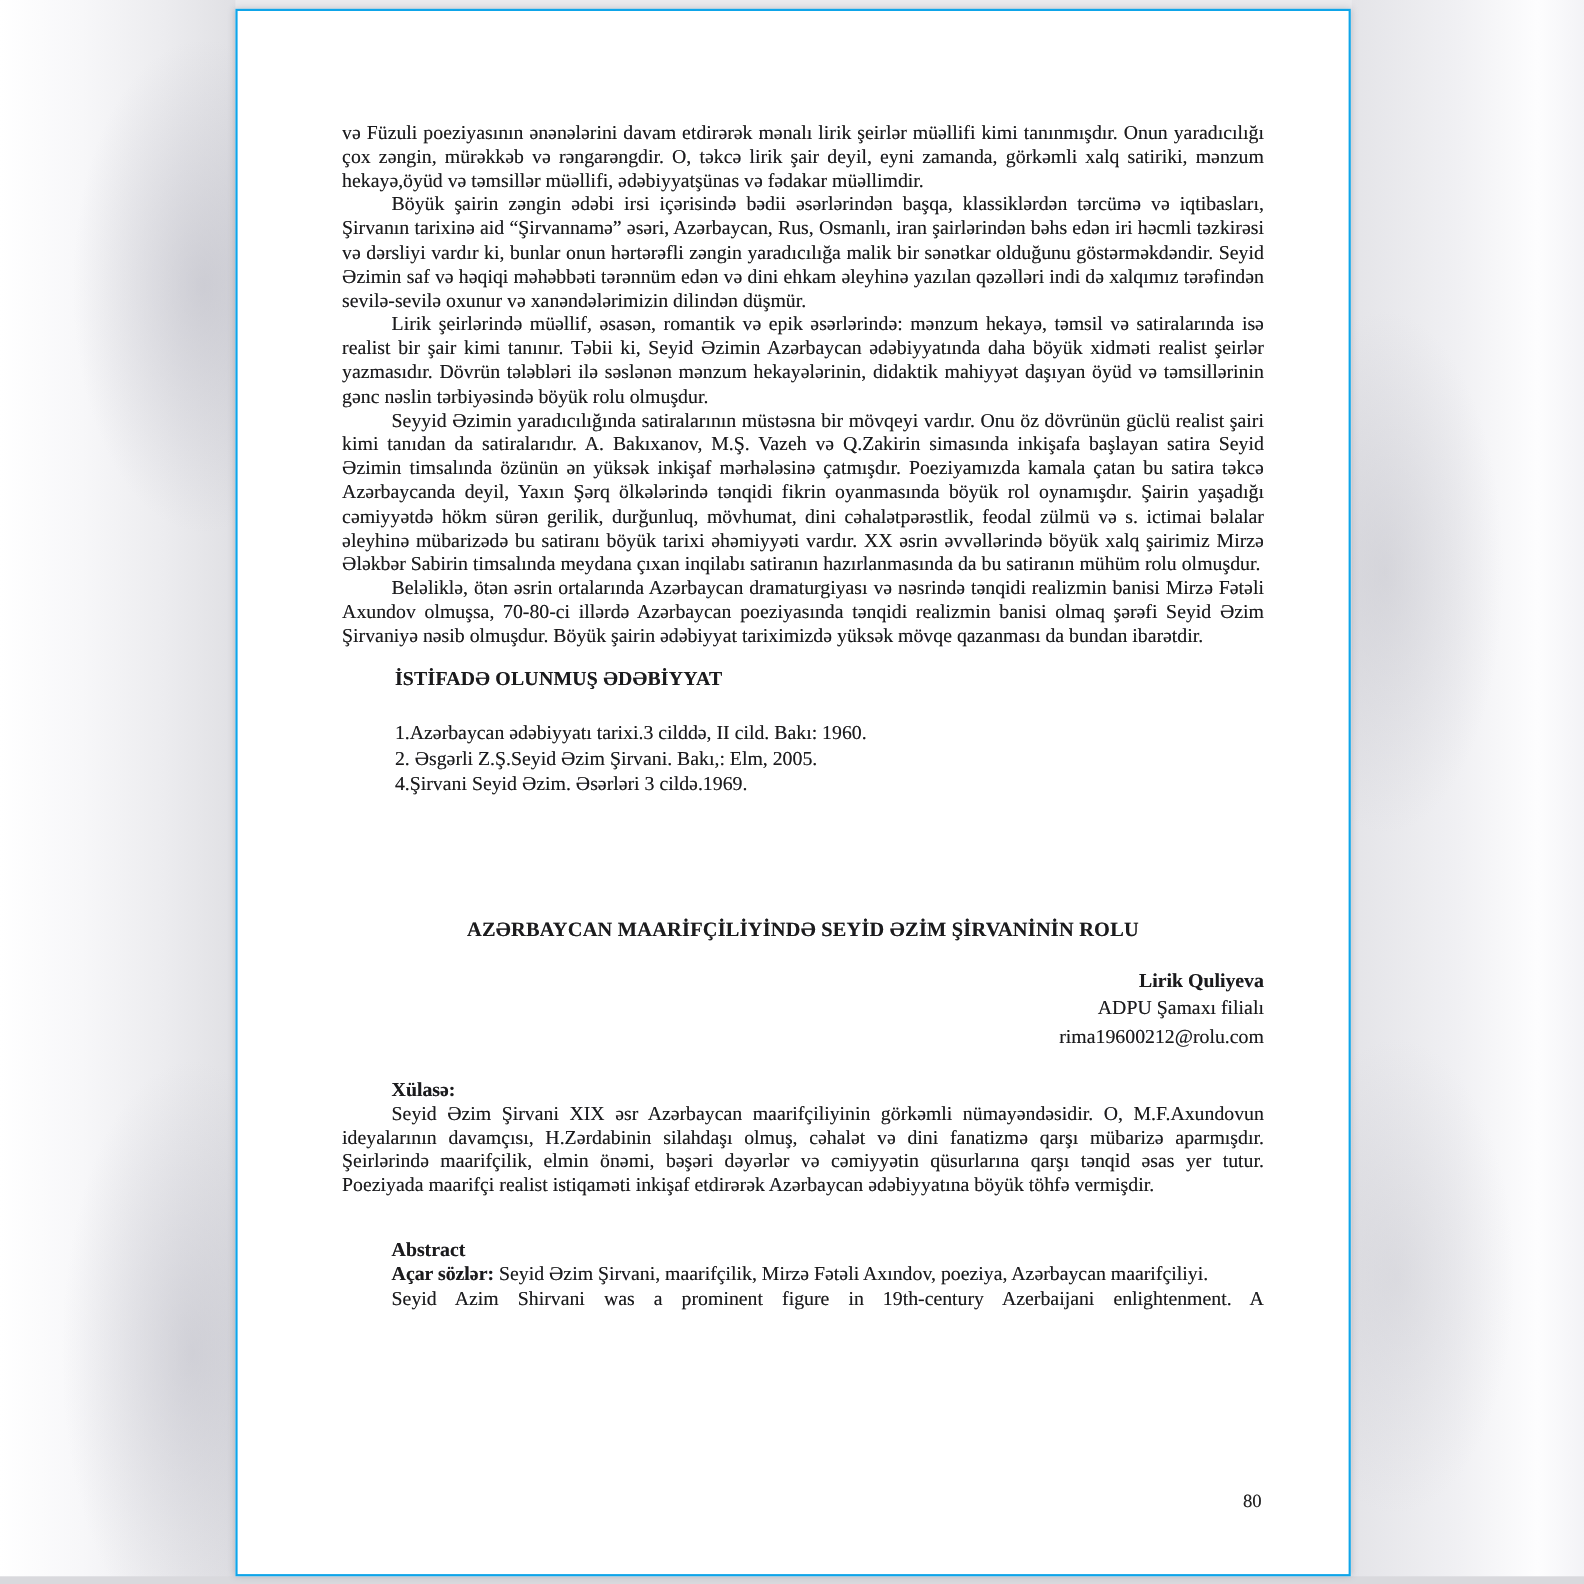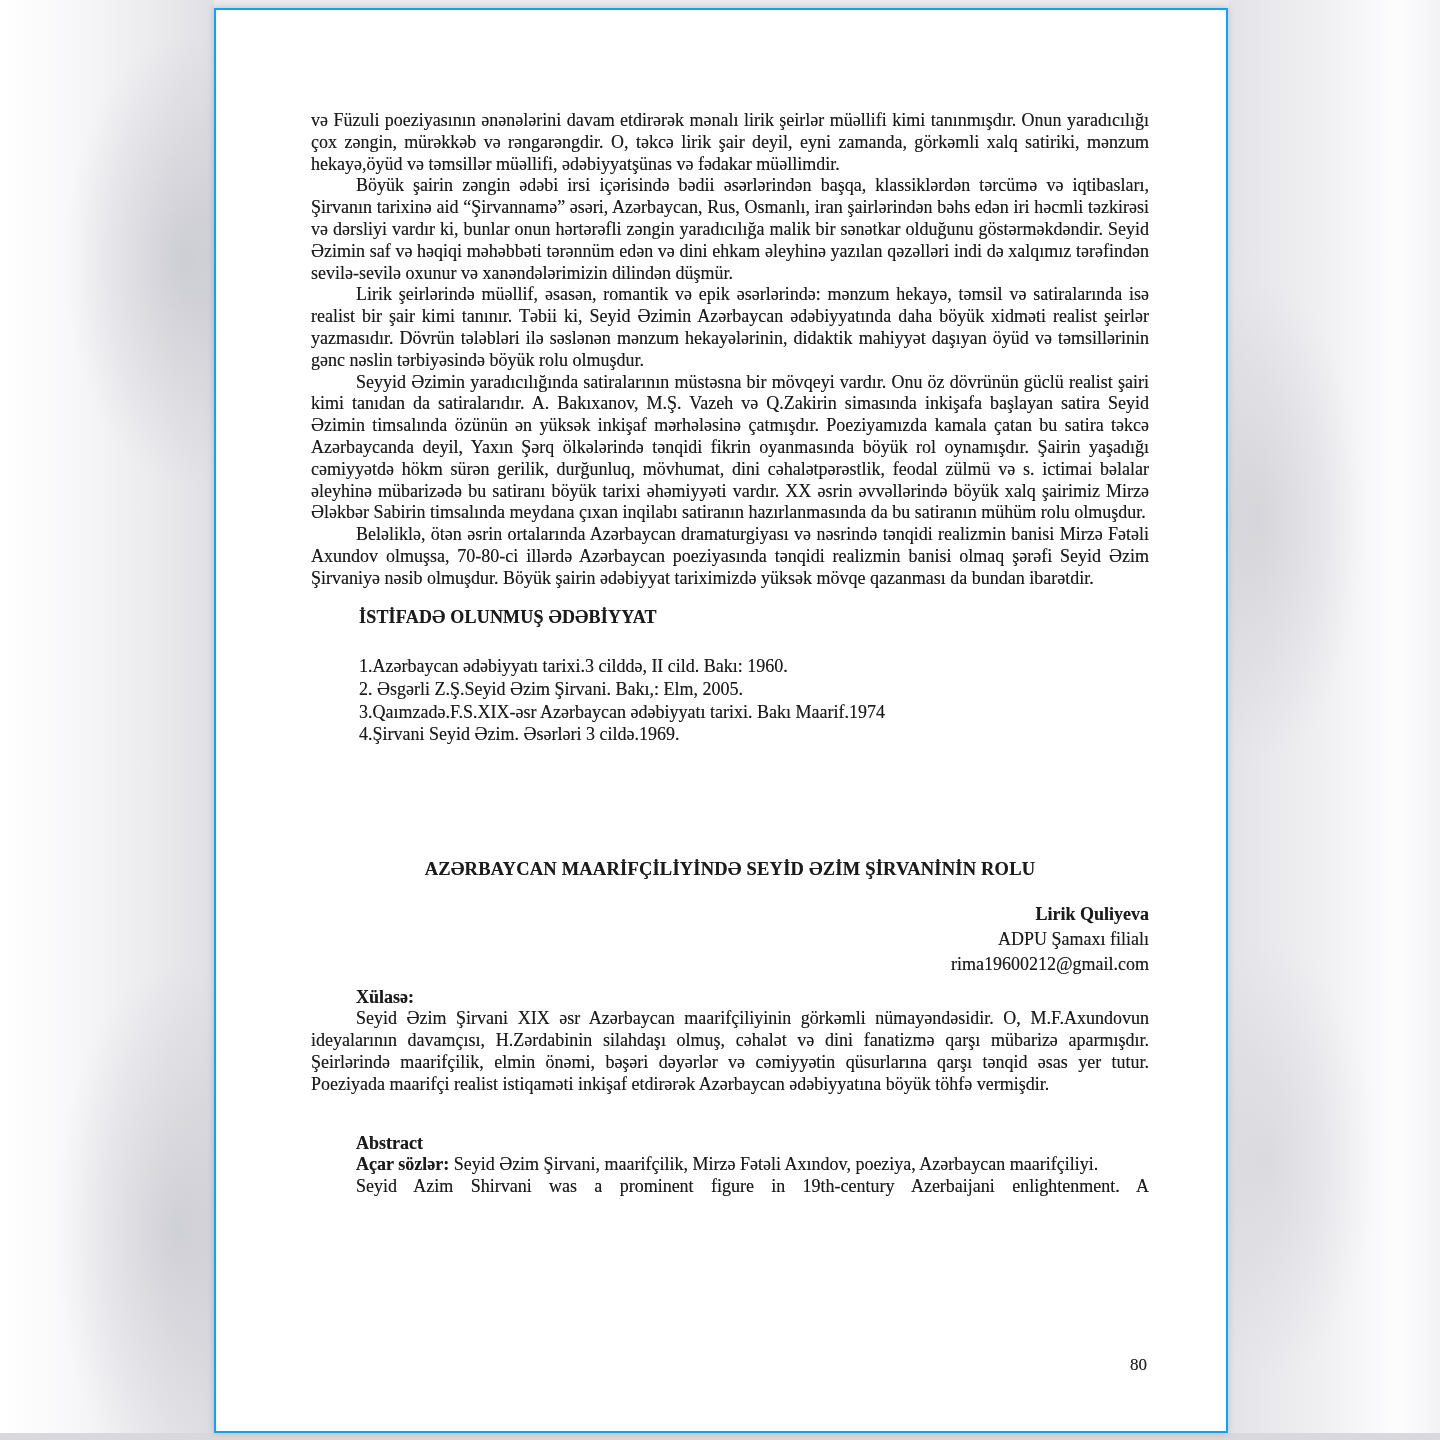--- a/index.html
+++ b/index.html
@@ -54,21 +54,21 @@
   .ref { text-align: left; text-indent: 48px; line-height: 22.6px; }
   .title {
     margin-top: 112px; margin-bottom: 22px;
     font-size: 18.5px; font-weight: bold;
     text-align: center; letter-spacing: 0.2px;
     line-height: 22px;
   }
   .author-block { text-align: right; line-height: 25.3px; }
   .author-name { font-weight: bold; }
   .label-line { font-weight: bold; text-align: left; }
-  .summary-label { margin-top: 9px; }
+  .summary-label { margin-top: 25px; }
   .abstract-label { margin-top: 37px; }
   .keywords-label { font-weight: bold; }
   .page-number {
     position: absolute; right: 79px; top: 1345px;
     font-size: 17px; color: #222;
     text-shadow: 0 0 0.45px rgba(25,25,28,0.5);
   }
 </style>
 </head>
 <body>
@@ -84,30 +84,29 @@
     <p class="para">Böyük şairin zəngin ədəbi irsi içərisində bədii əsərlərindən başqa, klassiklərdən tərcümə və iqtibasları, Şirvanın tarixinə aid “Şirvannamə” əsəri, Azərbaycan, Rus, Osmanlı, iran şairlərindən bəhs edən iri həcmli təzkirəsi və dərsliyi vardır ki, bunlar onun hərtərəfli zəngin yaradıcılığa malik bir sənətkar olduğunu göstərməkdəndir. Seyid Əzimin saf və həqiqi məhəbbəti tərənnüm edən və dini ehkam əleyhinə yazılan qəzəlləri indi də xalqımız tərəfindən sevilə-sevilə oxunur və xanəndələrimizin dilindən düşmür.</p>
     <p class="para">Lirik şeirlərində müəllif, əsasən, romantik və epik əsərlərində: mənzum hekayə, təmsil və satiralarında isə realist bir şair kimi tanınır. Təbii ki, Seyid Əzimin Azərbaycan ədəbiyyatında daha böyük xidməti realist şeirlər yazmasıdır. Dövrün tələbləri ilə səslənən mənzum hekayələrinin, didaktik mahiyyət daşıyan öyüd və təmsillərinin gənc nəslin tərbiyəsində böyük rolu olmuşdur.</p>
     <p class="para">Seyyid Əzimin yaradıcılığında satiralarının müstəsna bir mövqeyi vardır. Onu öz dövrünün güclü realist şairi kimi tanıdan da satiralarıdır. A. Bakıxanov, M.Ş. Vazeh və Q.Zakirin simasında inkişafa başlayan satira Seyid Əzimin timsalında özünün ən yüksək inkişaf mərhələsinə çatmışdır. Poeziyamızda kamala çatan bu satira təkcə Azərbaycanda deyil, Yaxın Şərq ölkələrində tənqidi fikrin oyanmasında böyük rol oynamışdır. Şairin yaşadığı cəmiyyətdə hökm sürən gerilik, durğunluq, mövhumat, dini cəhalətpərəstlik, feodal zülmü və s. ictimai bəlalar əleyhinə mübarizədə bu satiranı böyük tarixi əhəmiyyəti vardır. XX əsrin əvvəllərində böyük xalq şairimiz Mirzə Ələkbər Sabirin timsalında meydana çıxan inqilabı satiranın hazırlanmasında da bu satiranın mühüm rolu olmuşdur.</p>
     <p class="para">Beləliklə, ötən əsrin ortalarında Azərbaycan dramaturgiyası və nəsrində tənqidi realizmin banisi Mirzə Fətəli Axundov olmuşsa, 70-80-ci illərdə Azərbaycan poeziyasında tənqidi realizmin banisi olmaq şərəfi Seyid Əzim Şirvaniyə nəsib olmuşdur. Böyük şairin ədəbiyyat tariximizdə yüksək mövqe qazanması da bundan ibarətdir.</p>
 
     <h3 class="refs-heading">İSTİFADƏ OLUNMUŞ ƏDƏBİYYAT</h3>
 
     <div class="refs">
       <p class="ref">1.Azərbaycan ədəbiyyatı tarixi.3 cilddə, II cild. Bakı: 1960.</p>
       <p class="ref">2. Əsgərli Z.Ş.Seyid Əzim Şirvani. Bakı,: Elm, 2005.</p>
-      <p class="ref">3.Qaımzadə.F.S.XIX-əsr Azərbaycan ədəbiyyatı tarixi. Bakı Maarif.1974</p>
       <p class="ref">4.Şirvani Seyid Əzim. Əsərləri 3 cildə.1969.</p>
     </div>
 
     <h2 class="title">AZƏRBAYCAN MAARİFÇİLİYİNDƏ SEYİD ƏZİM ŞİRVANİNİN ROLU</h2>
 
     <div class="author-block">
       <div class="author-name">Lirik Quliyeva</div>
       <div>ADPU Şamaxı filialı</div>
-      <div>rima19600212@gmail.com</div>
+      <div>rima19600212@rolu.com</div>
     </div>
 
     <p class="para label-line summary-label">Xülasə:</p>
     <p class="para">Seyid Əzim Şirvani XIX əsr Azərbaycan maarifçiliyinin görkəmli nümayəndəsidir. O, M.F.Axundovun ideyalarının davamçısı, H.Zərdabinin silahdaşı olmuş, cəhalət və dini fanatizmə qarşı mübarizə aparmışdır. Şeirlərində maarifçilik, elmin önəmi, bəşəri dəyərlər və cəmiyyətin qüsurlarına qarşı tənqid əsas yer tutur. Poeziyada maarifçi realist istiqaməti inkişaf etdirərək Azərbaycan ədəbiyyatına böyük töhfə vermişdir.</p>
 
     <p class="para label-line abstract-label">Abstract</p>
 
     <p class="para">
       <span class="keywords-label">Açar sözlər:</span>
       <span>Seyid Əzim Şirvani, maarifçilik, Mirzə Fətəli Axındov, poeziya, Azərbaycan maarifçiliyi.</span>

